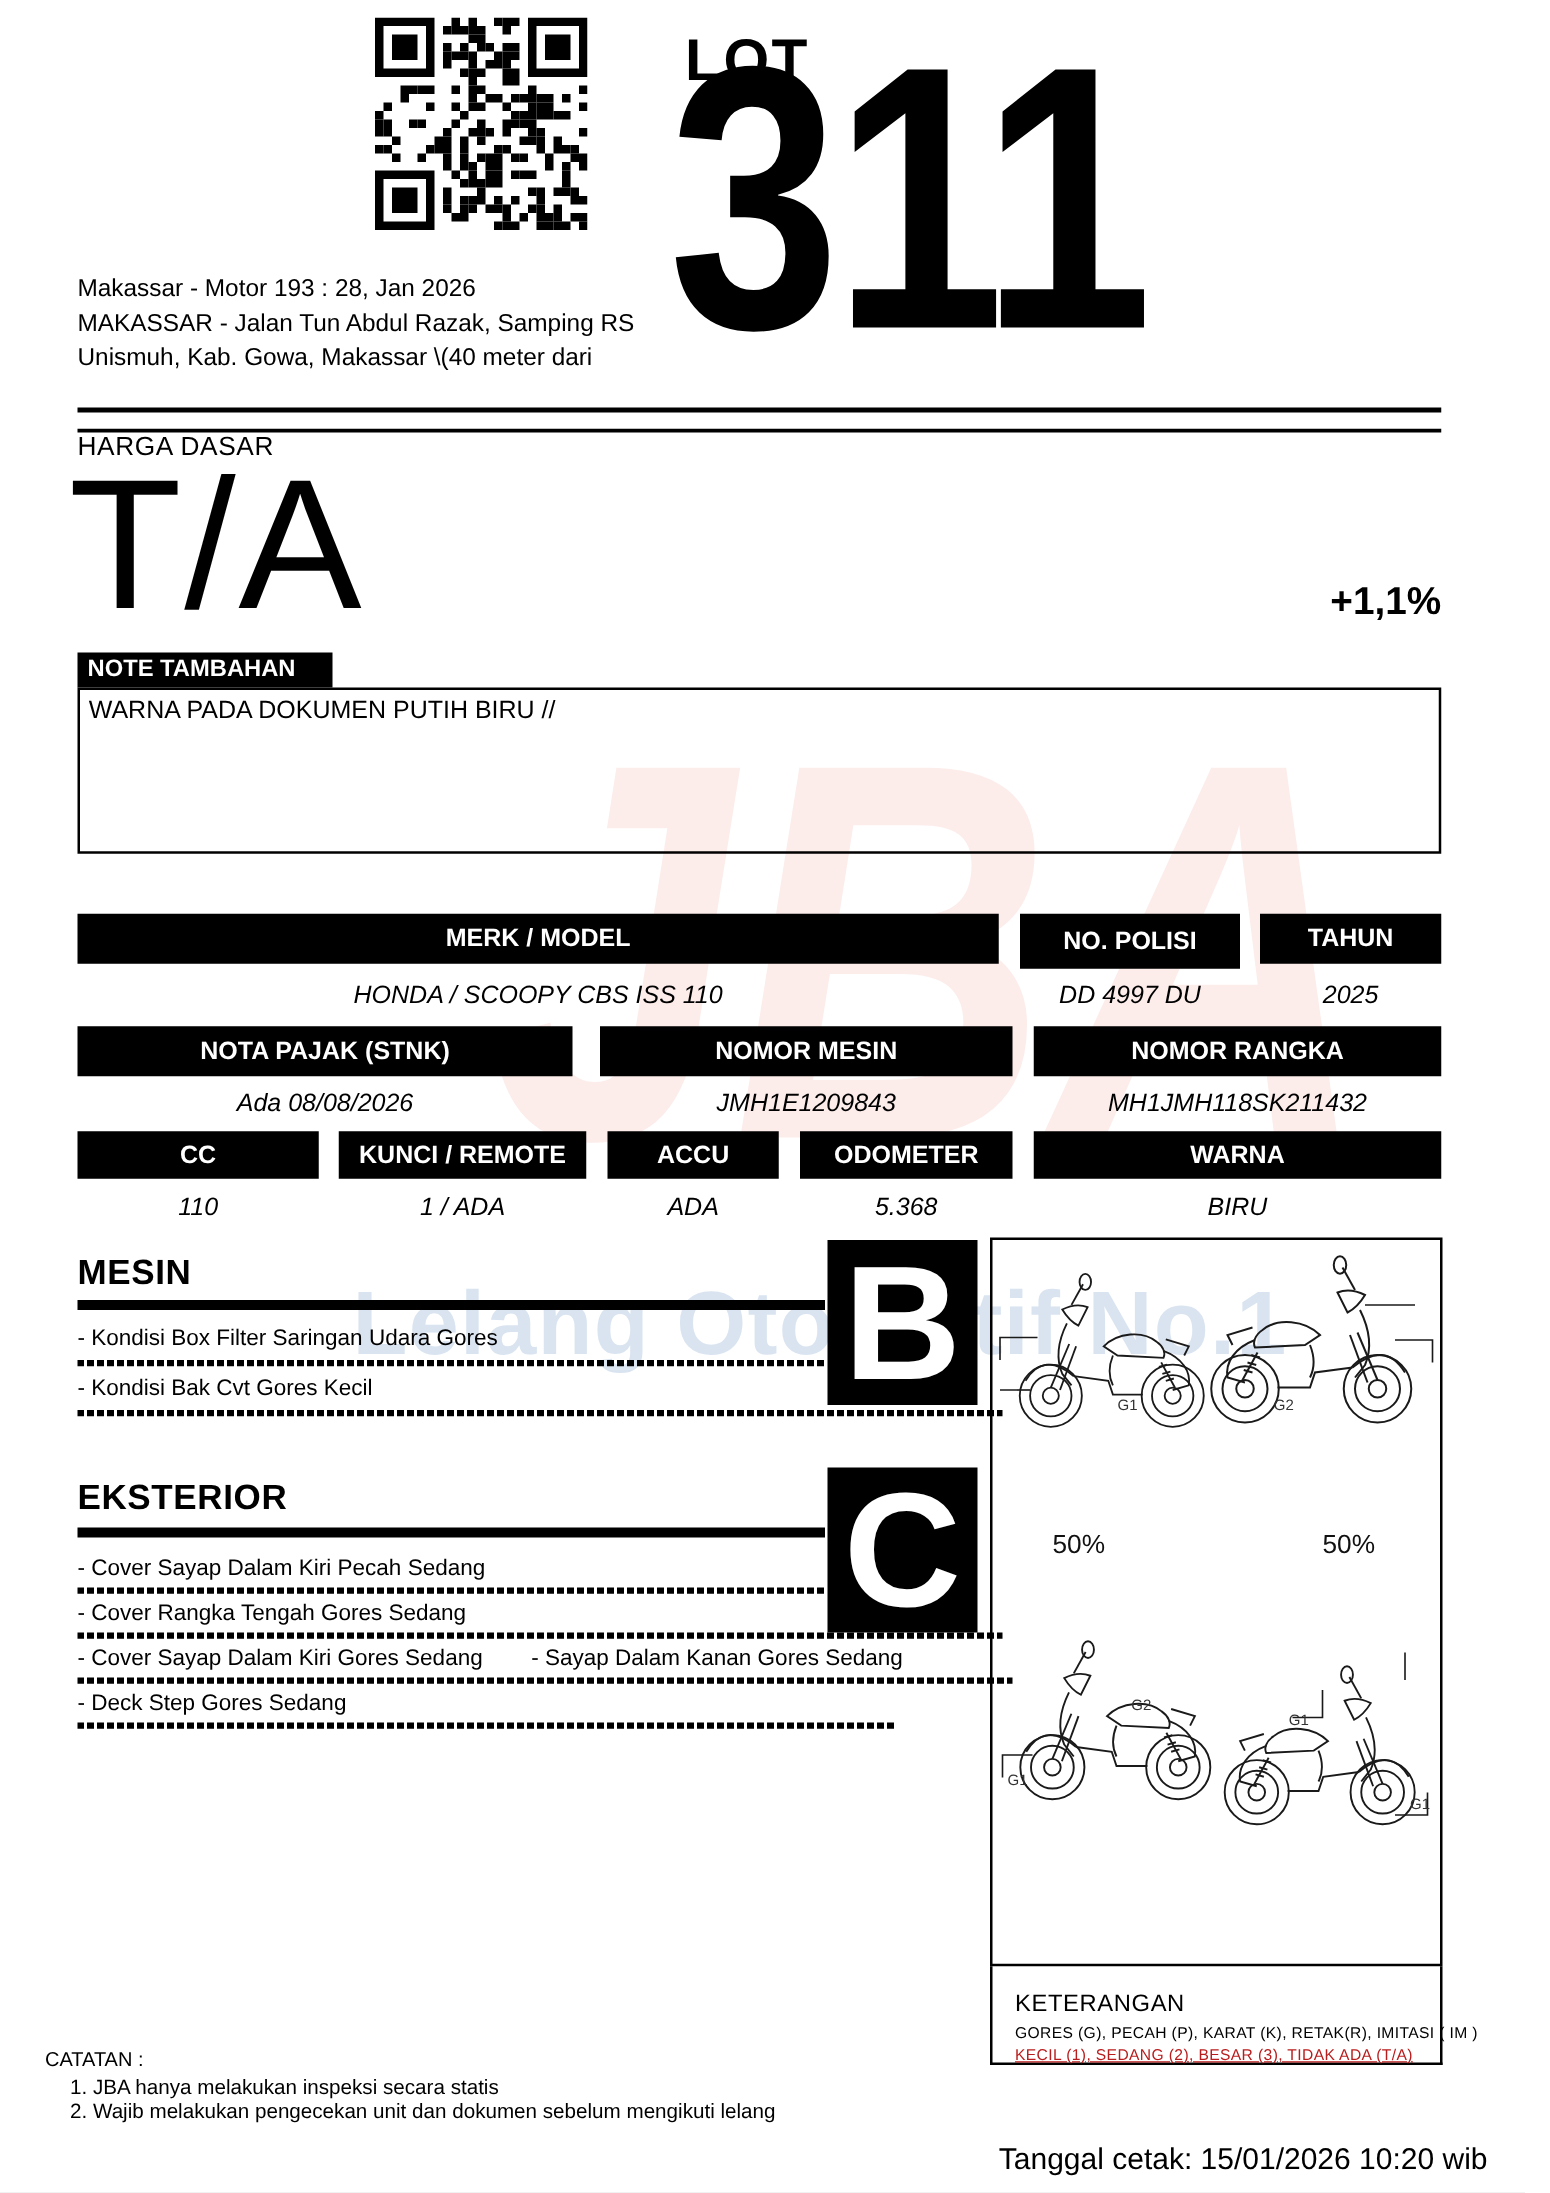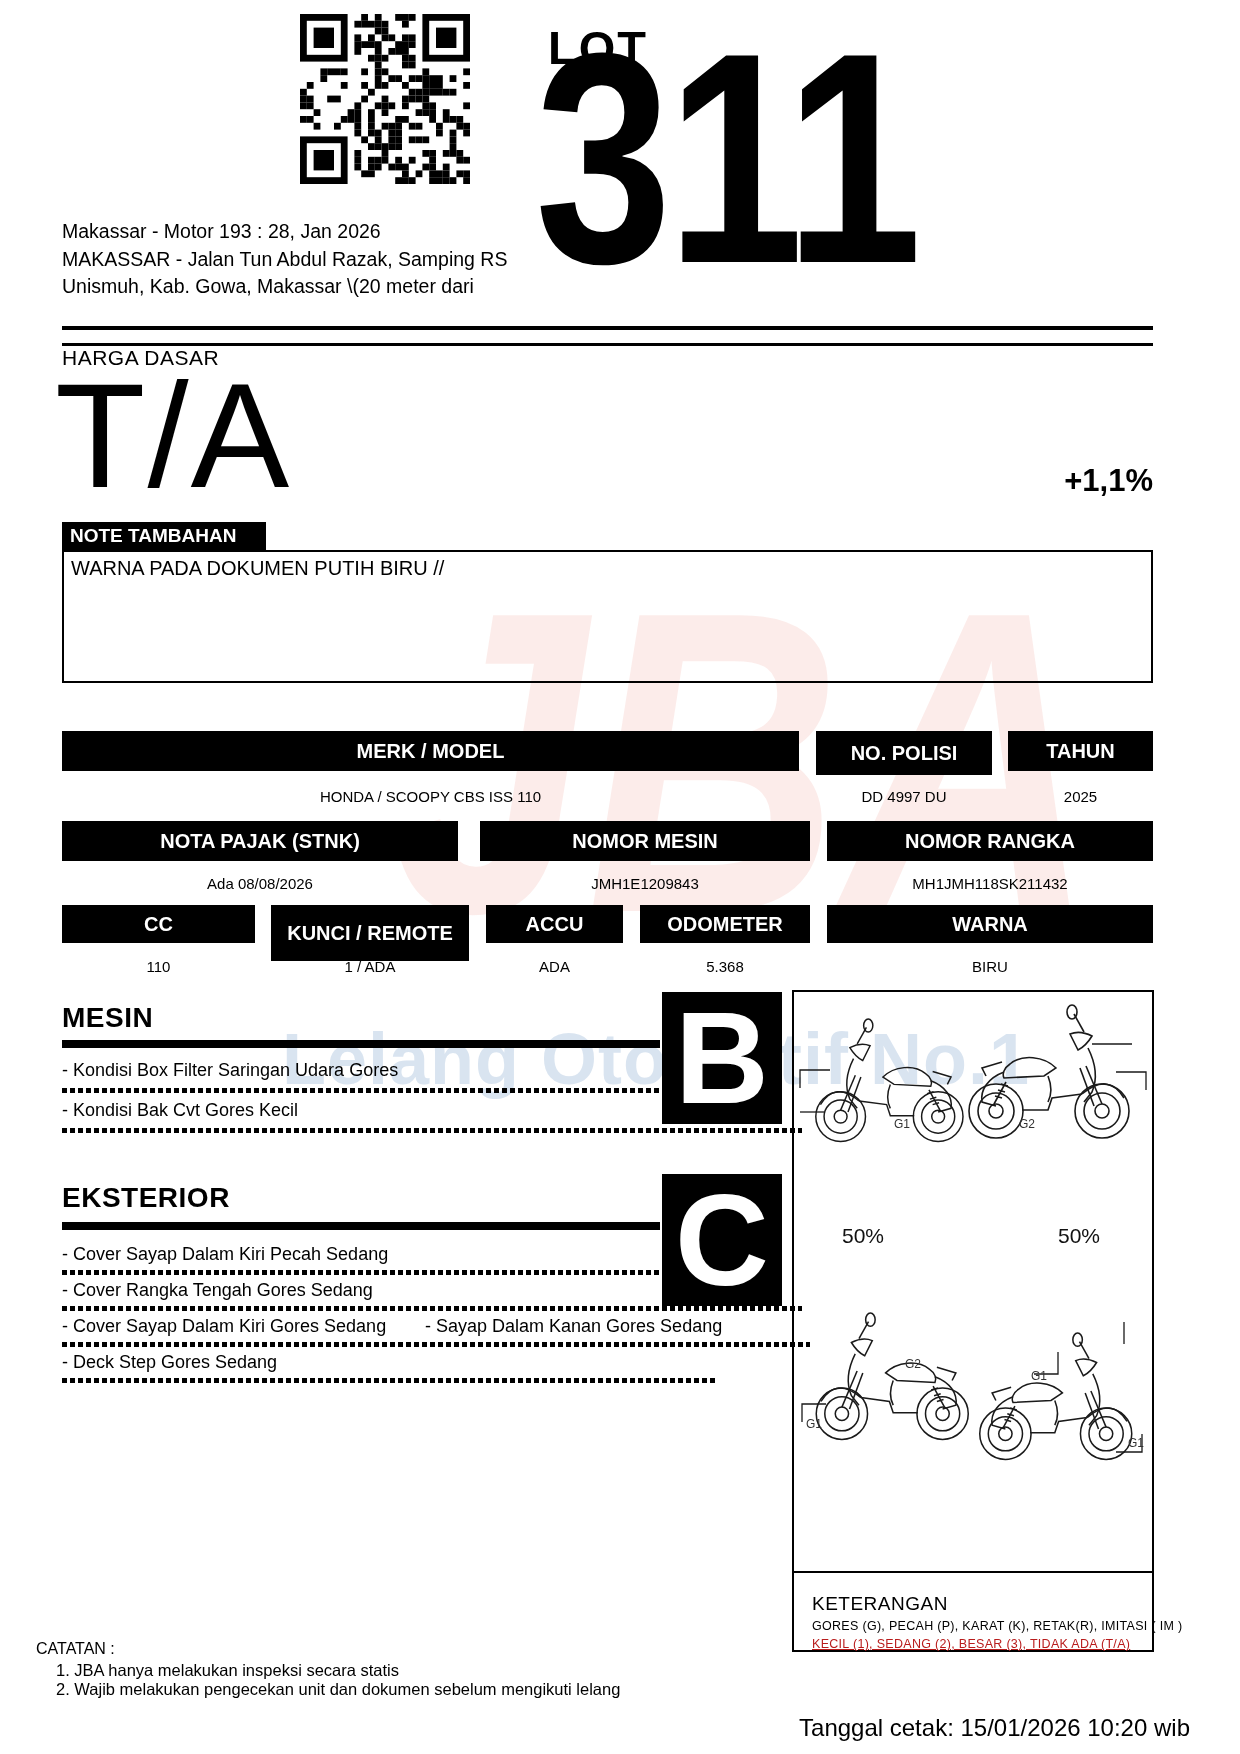--- a/index.html
+++ b/index.html
@@ -16,21 +16,21 @@
   .addr{font-size:19.5px;line-height:27.5px;white-space:nowrap;}
   .dbl-rule{height:13px;border-top:4px solid #000;border-bottom:3px solid #000;}
   .harga-label{font-size:21px;letter-spacing:0.5px;}
   .ta{font-size:148px;line-height:1;letter-spacing:2px;}
   .pct{font-size:31px;font-weight:bold;text-align:right;}
   .note-tab{background:#000;color:#fff;font-weight:bold;font-size:19px;
             display:flex;align-items:center;padding-left:8px;}
   .note-box{border:2px solid #000;font-size:20px;padding:5px 7px;box-sizing:border-box;}
   .hdr-bar{background:#000;color:#fff;font-weight:bold;font-size:20px;
            display:flex;align-items:center;justify-content:center;white-space:nowrap;}
-  .cell-val{font-size:15px;display:flex;align-items:center;justify-content:center;white-space:nowrap;}
+  .cell-val{font-size:20px;display:flex;align-items:center;justify-content:center;white-space:nowrap;font-style:italic;}
   .sec-title{font-size:28px;font-weight:bold;letter-spacing:0.5px;}
   .sec-rule{height:8px;background:#000;}
   .insp-item{font-size:18px;white-space:nowrap;}
   .dotline{height:5px;background-image:repeating-linear-gradient(90deg,#000 0 5px,transparent 5px 8px);}
   .grade-box{background:#000;color:#fff;display:flex;align-items:center;justify-content:center;
              font-size:130px;font-weight:bold;line-height:1;}
   .diagram-box{border:2px solid #000;box-sizing:border-box;}
   .ket-box{border:2px solid #000;border-top:none;box-sizing:border-box;}
   .ket-title{font-size:19px;letter-spacing:0.5px;}
   .ket-line{font-size:12.5px;letter-spacing:0.3px;white-space:nowrap;}
@@ -255,21 +255,21 @@
         <rect x="142.79999999999998" y="163.2" width="6.8" height="6.8" fill="#000"></rect>
         <rect x="149.6" y="163.2" width="6.8" height="6.8" fill="#000"></rect>
         <rect x="163.2" y="163.2" width="6.8" height="6.8" fill="#000"></rect>
       </svg></div>
   <div class="abs lot-label" style="left:548px;top:24px;">LOT</div>
   <div class="abs lot-number" style="left:535px;top:16px;">311</div>
 
   <div class="abs addr" style="left:62px;top:218px;">
     <div>Makassar - Motor 193 : 28, Jan 2026</div>
     <div>MAKASSAR - Jalan Tun Abdul Razak, Samping RS</div>
-    <div>Unismuh, Kab. Gowa, Makassar \(20 meter dari</div>
+    <div>Unismuh, Kab. Gowa, Makassar \(40 meter dari</div>
   </div>
 
   <div class="abs dbl-rule" style="left:62px;top:326px;width:1091px;"></div>
 
   <div class="abs harga-label" style="left:62px;top:346px;">HARGA DASAR</div>
   <div class="abs ta" style="left:55px;top:362px;">T/A</div>
   <div class="abs pct" style="left:950px;top:463px;width:203px;">+1,1%</div>
 
   <div class="abs note-tab" style="left:62px;top:522px;width:196px;height:28px;">NOTE TAMBAHAN</div>
   <div class="abs note-box" style="left:62px;top:550px;width:1091px;height:133px;">WARNA PADA DOKUMEN PUTIH BIRU //</div>
@@ -282,21 +282,21 @@
   <div class="abs cell-val" style="left:1008px;top:771px;width:145px;height:50px;">2025</div>
 
   <div class="abs hdr-bar" style="left:62px;top:821px;width:396px;height:40px;">NOTA PAJAK (STNK)</div>
   <div class="abs hdr-bar" style="left:480px;top:821px;width:330px;height:40px;">NOMOR MESIN</div>
   <div class="abs hdr-bar" style="left:827px;top:821px;width:326px;height:40px;">NOMOR RANGKA</div>
   <div class="abs cell-val" style="left:62px;top:861px;width:396px;height:44px;">Ada 08/08/2026</div>
   <div class="abs cell-val" style="left:480px;top:861px;width:330px;height:44px;">JMH1E1209843</div>
   <div class="abs cell-val" style="left:827px;top:861px;width:326px;height:44px;">MH1JMH118SK211432</div>
 
   <div class="abs hdr-bar" style="left:62px;top:905px;width:193px;height:38px;">CC</div>
-  <div class="abs hdr-bar" style="left:271px;top:905px;width:198px;height:56px;">KUNCI / REMOTE</div>
+  <div class="abs hdr-bar" style="left:271px;top:905px;width:198px;height:38px;">KUNCI / REMOTE</div>
   <div class="abs hdr-bar" style="left:486px;top:905px;width:137px;height:38px;">ACCU</div>
   <div class="abs hdr-bar" style="left:640px;top:905px;width:170px;height:38px;">ODOMETER</div>
   <div class="abs hdr-bar" style="left:827px;top:905px;width:326px;height:38px;">WARNA</div>
   <div class="abs cell-val" style="left:62px;top:943px;width:193px;height:46px;">110</div>
   <div class="abs cell-val" style="left:271px;top:943px;width:198px;height:46px;">1 / ADA</div>
   <div class="abs cell-val" style="left:486px;top:943px;width:137px;height:46px;">ADA</div>
   <div class="abs cell-val" style="left:640px;top:943px;width:170px;height:46px;">5.368</div>
   <div class="abs cell-val" style="left:827px;top:943px;width:326px;height:46px;">BIRU</div>
 
   <div class="abs sec-title" style="left:62px;top:1002px;">MESIN</div>

